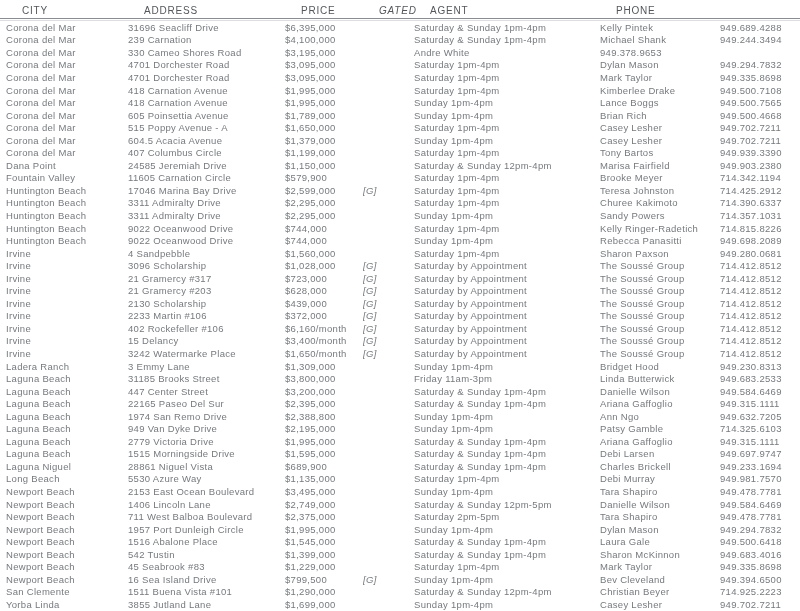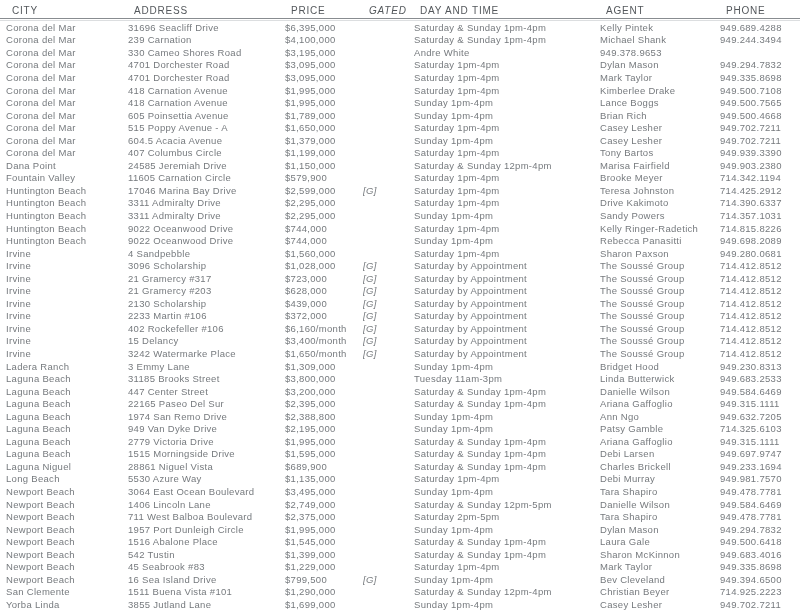--- a/index.html
+++ b/index.html
@@ -7,21 +7,21 @@
     --row-text:#767a7e;
     --rule-dark:#888c90;
     --rule-light:#dcdee0;
     --bg:#ffffff;
     --cols:122px 157px 78px 51px 186px 120px 72px;
   }
   *{box-sizing:border-box;}
   html,body{margin:0;padding:0;}
   body{width:800px;height:611px;background:var(--bg);font-family:"Liberation Sans",sans-serif;overflow:hidden;}
   .page{width:800px;height:611px;background:var(--bg);}
-  .grid{display:grid;grid-template-columns:var(--cols);padding-left:12px;}
+  .grid{display:grid;grid-template-columns:var(--cols);padding-left:22px;}
   .header{height:19px;padding-top:3px;border-bottom:1px solid var(--rule-dark);align-items:center;}
   .header .cell{
     font-size:10px;color:var(--header-text);letter-spacing:0.8px;
     white-space:nowrap;overflow:hidden;
   }
   .rows{margin-top:1px;border-top:1px solid var(--rule-light);}
   .row{height:12.553px;display:grid;grid-template-columns:var(--cols);padding-left:6px;align-items:center;}
   .row .cell{
     font-size:9.5px;color:var(--row-text);letter-spacing:0.3px;
     white-space:nowrap;overflow:hidden;
@@ -30,21 +30,20 @@
 </style>
 </head>
 <body>
 
 <div class="page">
   <div class="grid header">
     <span class="cell col-city">CITY</span>
     <span class="cell col-address">ADDRESS</span>
     <span class="cell col-price">PRICE</span>
     <span class="cell col-gated">GATED</span>
-    <span class="cell col-day-and-time">DAY AND TIME</span>
     <span class="cell col-agent">AGENT</span>
     <span class="cell col-phone">PHONE</span>
   </div>
   <div class="rows" id="rows">
       <div class="row">
         <span class="cell col-city">Corona del Mar</span>
         <span class="cell col-address">31696 Seacliff Drive</span>
         <span class="cell col-price">$6,395,000</span>
         <span class="cell col-gated"></span>
         <span class="cell col-day-and-time">Saturday &amp; Sunday 1pm-4pm</span>
@@ -166,21 +165,21 @@
         <span class="cell col-day-and-time">Saturday 1pm-4pm</span>
         <span class="cell col-agent">Teresa Johnston</span>
         <span class="cell col-phone">714.425.2912</span>
       </div>
       <div class="row">
         <span class="cell col-city">Huntington Beach</span>
         <span class="cell col-address">3311 Admiralty Drive</span>
         <span class="cell col-price">$2,295,000</span>
         <span class="cell col-gated"></span>
         <span class="cell col-day-and-time">Saturday 1pm-4pm</span>
-        <span class="cell col-agent">Drive Kakimoto</span>
+        <span class="cell col-agent">Churee Kakimoto</span>
         <span class="cell col-phone">714.390.6337</span>
       </div>
       <div class="row">
         <span class="cell col-city">Huntington Beach</span>
         <span class="cell col-address">3311 Admiralty Drive</span>
         <span class="cell col-price">$2,295,000</span>
         <span class="cell col-gated"></span>
         <span class="cell col-day-and-time">Sunday 1pm-4pm</span>
         <span class="cell col-agent">Sandy Powers</span>
         <span class="cell col-phone">714.357.1031</span>
@@ -291,21 +290,21 @@
         <span class="cell col-gated"></span>
         <span class="cell col-day-and-time">Sunday 1pm-4pm</span>
         <span class="cell col-agent">Bridget Hood</span>
         <span class="cell col-phone">949.230.8313</span>
       </div>
       <div class="row">
         <span class="cell col-city">Laguna Beach</span>
         <span class="cell col-address">31185 Brooks Street</span>
         <span class="cell col-price">$3,800,000</span>
         <span class="cell col-gated"></span>
-        <span class="cell col-day-and-time">Tuesday 11am-3pm</span>
+        <span class="cell col-day-and-time">Friday 11am-3pm</span>
         <span class="cell col-agent">Linda Butterwick</span>
         <span class="cell col-phone">949.683.2533</span>
       </div>
       <div class="row">
         <span class="cell col-city">Laguna Beach</span>
         <span class="cell col-address">447 Center Street</span>
         <span class="cell col-price">$3,200,000</span>
         <span class="cell col-gated"></span>
         <span class="cell col-day-and-time">Saturday &amp; Sunday 1pm-4pm</span>
         <span class="cell col-agent">Danielle Wilson</span>
@@ -369,21 +368,21 @@
         <span class="cell col-city">Long Beach</span>
         <span class="cell col-address">5530 Azure Way</span>
         <span class="cell col-price">$1,135,000</span>
         <span class="cell col-gated"></span>
         <span class="cell col-day-and-time">Saturday 1pm-4pm</span>
         <span class="cell col-agent">Debi Murray</span>
         <span class="cell col-phone">949.981.7570</span>
       </div>
       <div class="row">
         <span class="cell col-city">Newport Beach</span>
-        <span class="cell col-address">3064 East Ocean Boulevard</span>
+        <span class="cell col-address">2153 East Ocean Boulevard</span>
         <span class="cell col-price">$3,495,000</span>
         <span class="cell col-gated"></span>
         <span class="cell col-day-and-time">Sunday 1pm-4pm</span>
         <span class="cell col-agent">Tara Shapiro</span>
         <span class="cell col-phone">949.478.7781</span>
       </div>
       <div class="row">
         <span class="cell col-city">Newport Beach</span>
         <span class="cell col-address">1406 Lincoln Lane</span>
         <span class="cell col-price">$2,749,000</span>

